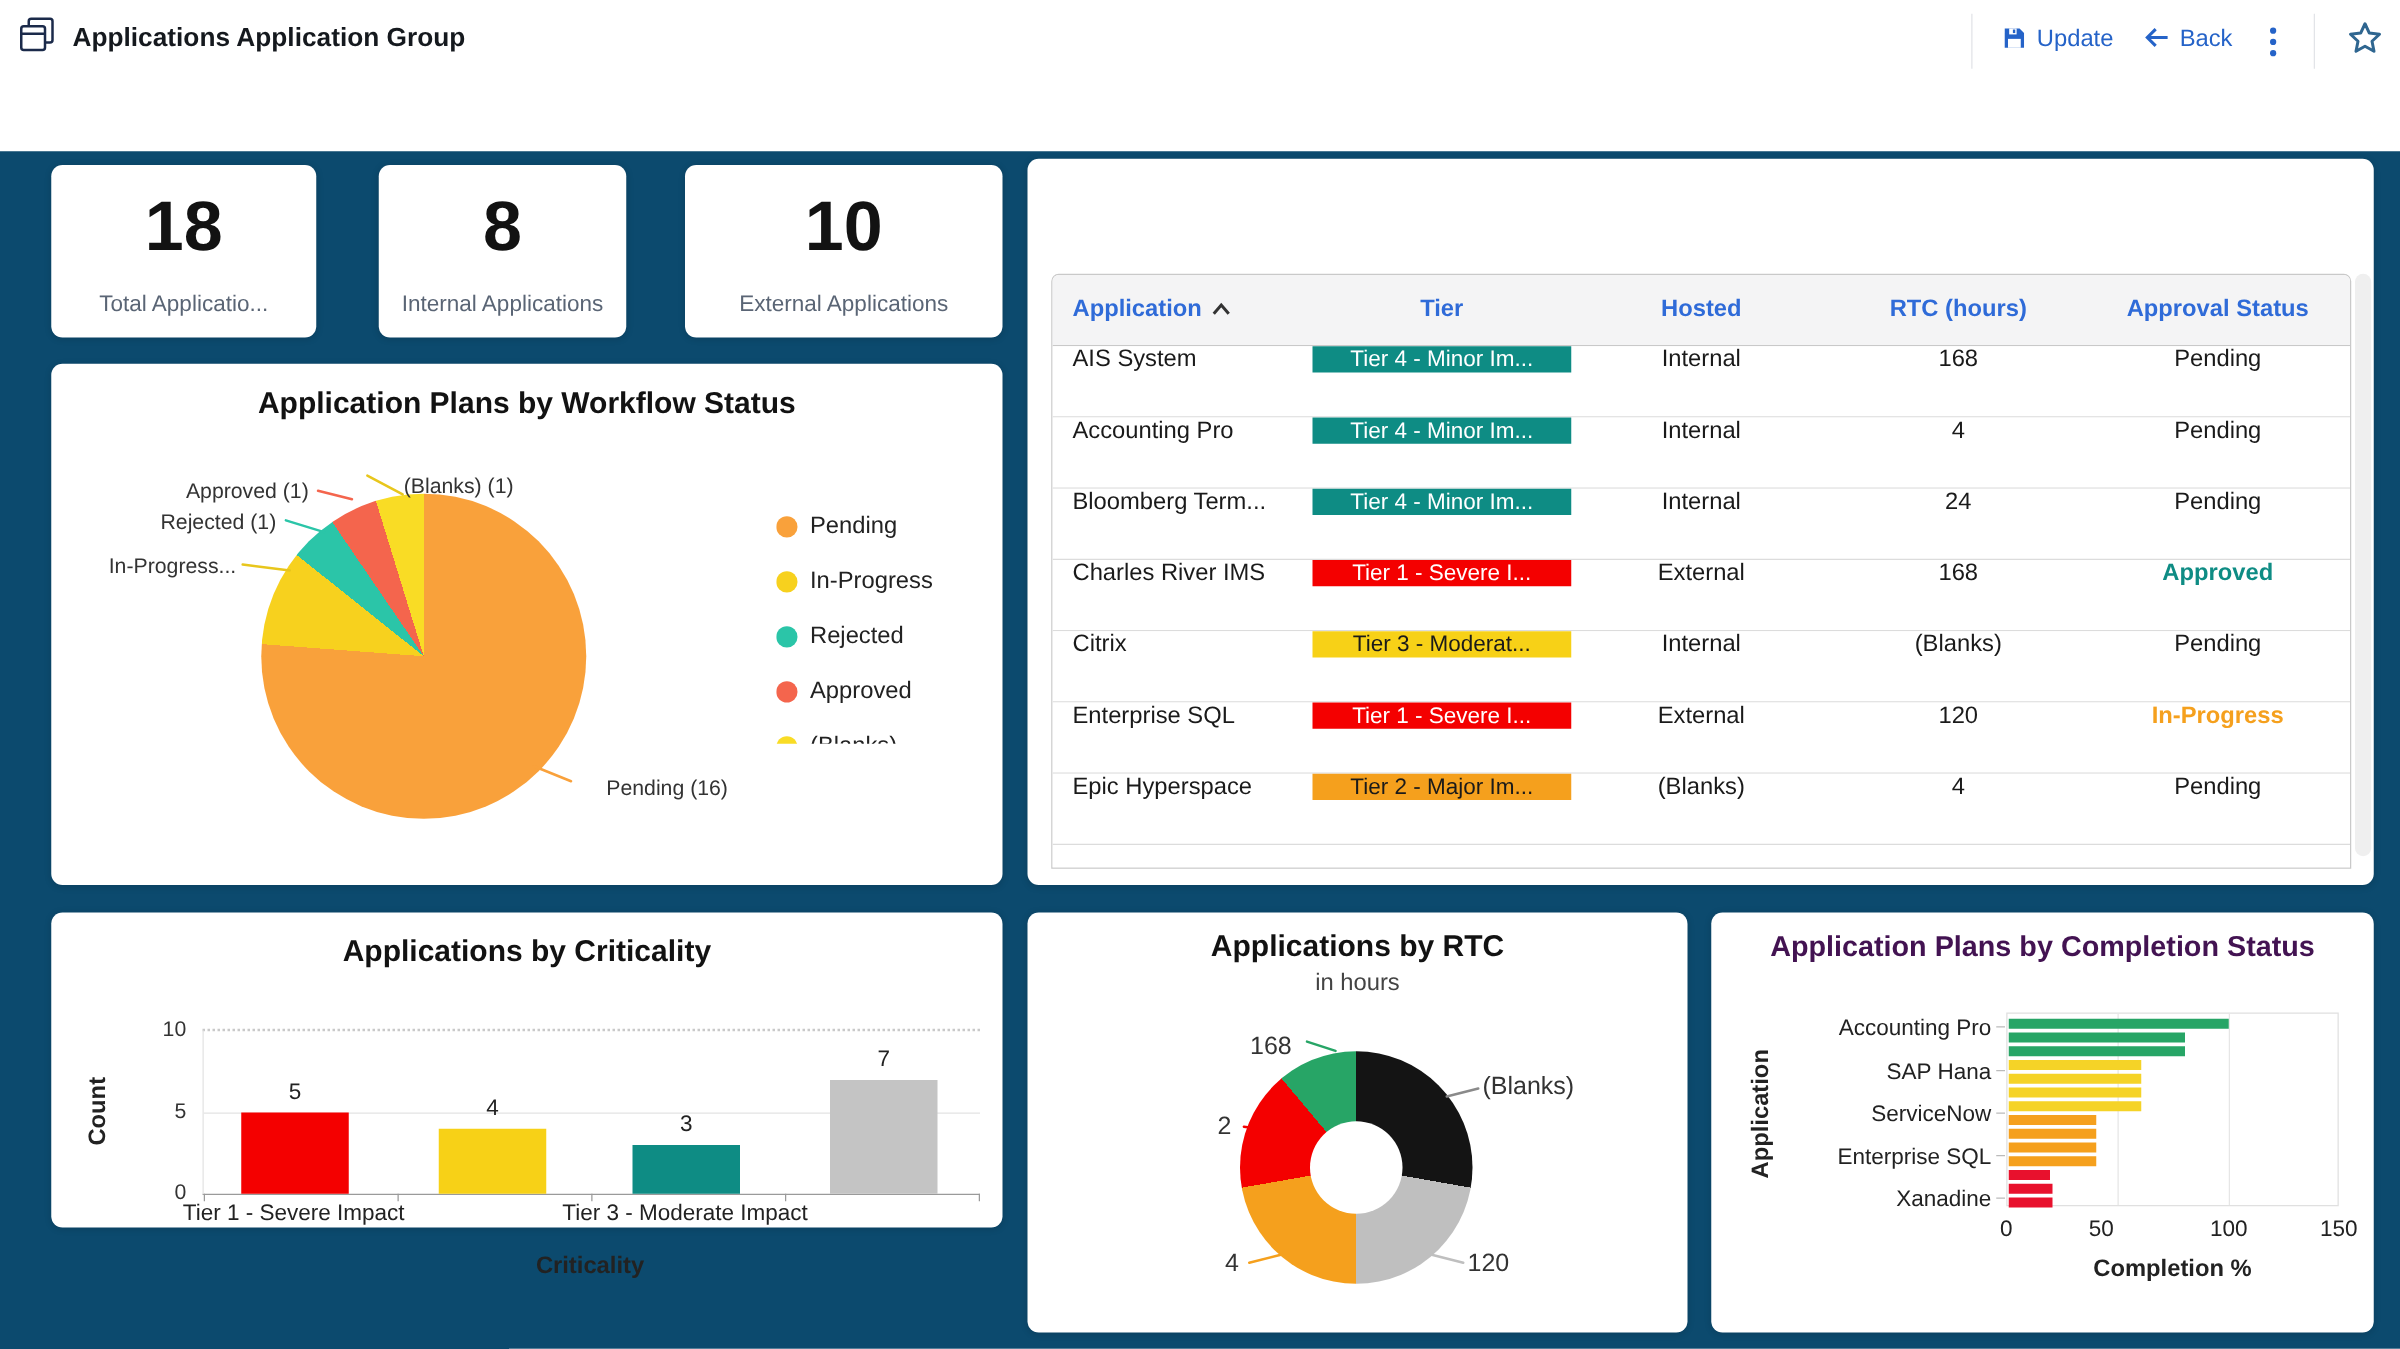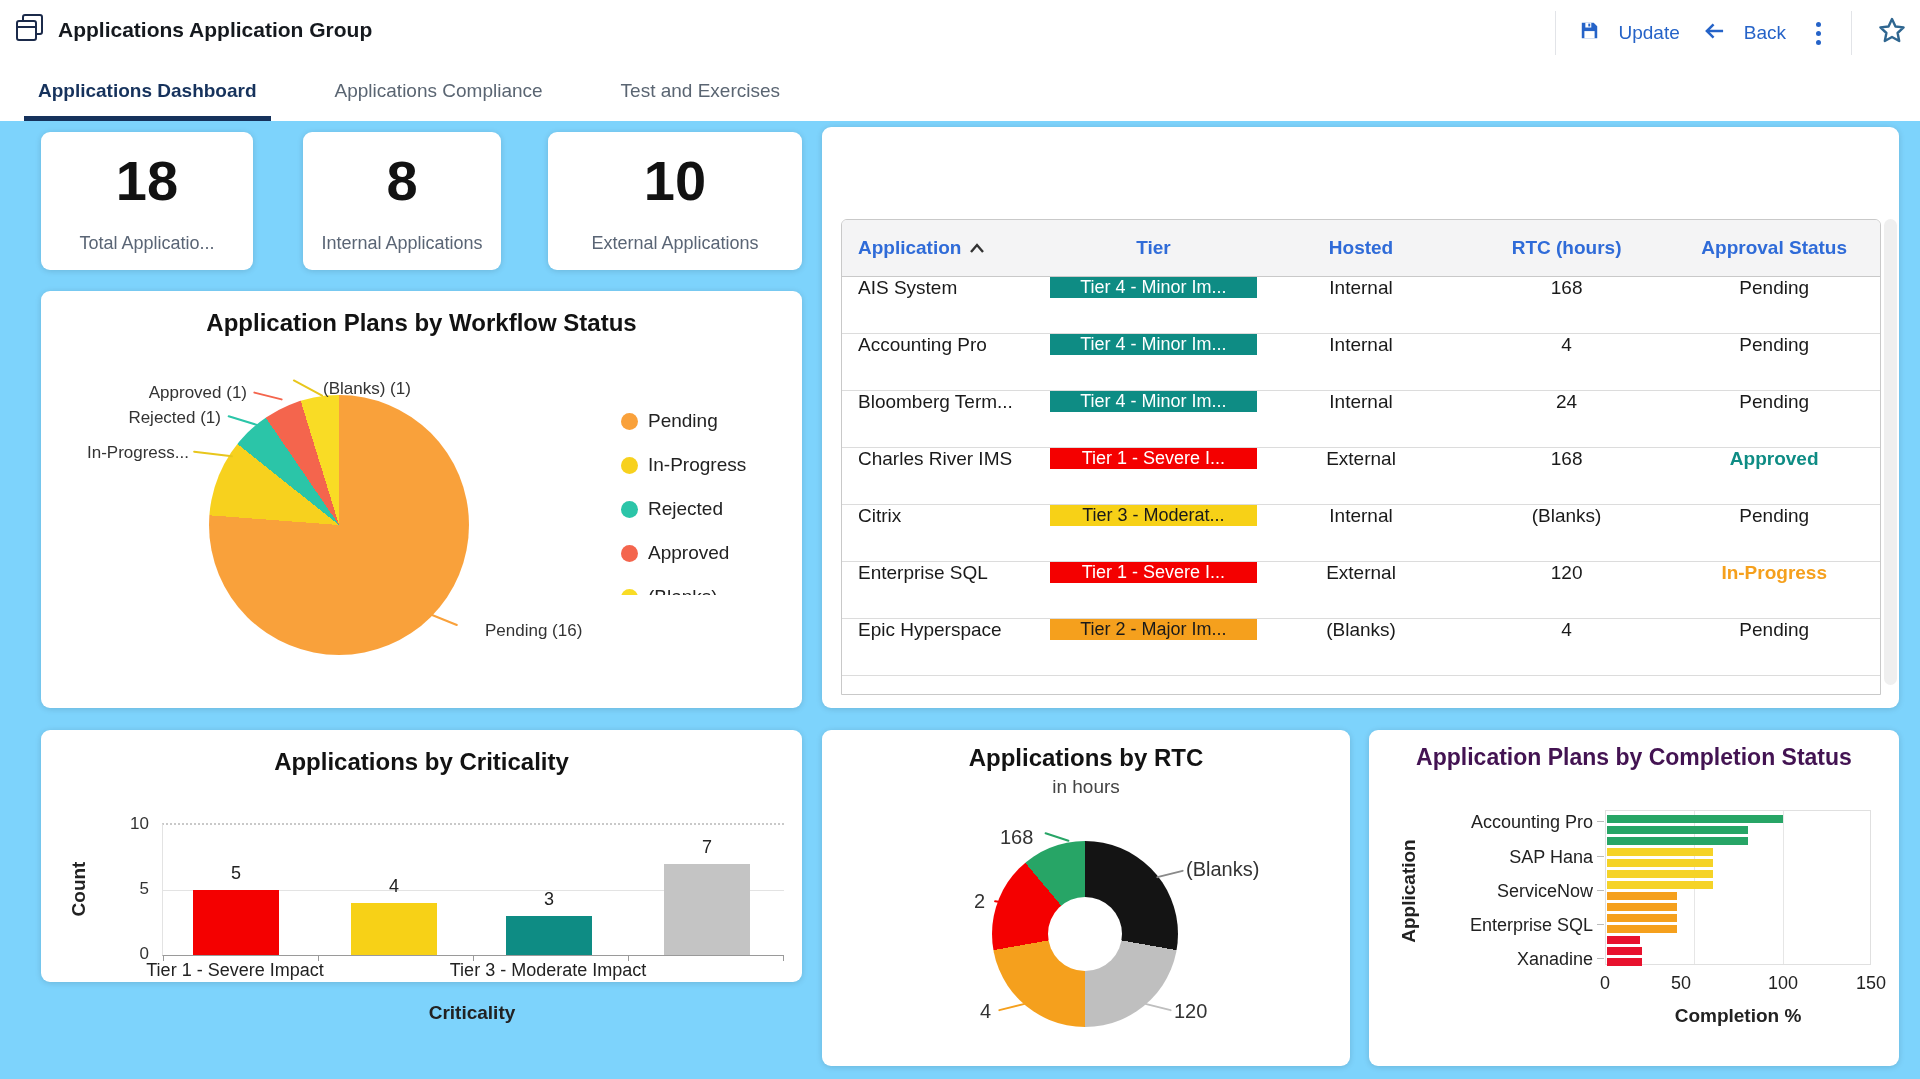--- a/index.html
+++ b/index.html
@@ -1,23 +1,23 @@
 <!DOCTYPE html>
 <html><head>
 <meta charset="utf-8">
 <style>
   html,body{margin:0;padding:0;}
   body{font-family:"Liberation Sans", sans-serif; background:#eef0f3;}
-  .canvas{position:relative;width:1920px;height:1079px;background:#7dd3fc;overflow:hidden;}
+  .canvas{position:relative;width:1920px;height:1079px;background:#0c4a6e;overflow:hidden;}
   .topbar{position:absolute;left:0;top:0;width:1920px;height:121px;background:#ffffff;}
   .hdr-left{position:absolute;left:14px;top:12px;display:flex;align-items:center;gap:12px;}
   .hdr-title{font-size:21px;font-weight:700;color:#15191e;}
   .hdr-right{position:absolute;right:12px;top:0;height:66px;display:flex;align-items:center;gap:24px;}
   .vdiv{width:1px;height:44px;background:#e2e4e8;}
-  .blue-btn{display:flex;align-items:center;gap:19px;color:#2563C8;font-size:19px;cursor:pointer;}
+  .blue-btn{display:flex;gap:8px;color:#2563C8;font-size:19px;cursor:pointer;}
   .kebab{display:flex;flex-direction:column;gap:4px;padding:0 6px;cursor:pointer;}
   .kebab span{width:5px;height:5px;border-radius:50%;background:#2563C8;}
   .tabs{position:absolute;left:24px;top:68px;display:flex;gap:50px;height:53px;}
   .tab{font-size:19px;color:#5a6572;padding:12px 14px 0 14px;cursor:pointer;position:relative;}
   .tab.active{color:#16325c;font-weight:700;}
   .tab.active::after{content:"";position:absolute;left:0;right:0;bottom:0;height:5px;background:#16325c;}
   .card{position:absolute;background:#fff;border-radius:9px;box-shadow:0 1px 6px rgba(0,0,0,.14);}
   .kpi{display:flex;flex-direction:column;align-items:center;justify-content:space-between;padding:10px 8px 16px 8px;box-sizing:border-box;}
   .kpi-num{font-size:56px;font-weight:700;color:#121212;margin-top:6px;}
   .kpi-lbl{font-size:18px;color:#5a6575;white-space:nowrap;overflow:hidden;text-overflow:ellipsis;max-width:100%;}
@@ -112,25 +112,20 @@
           <span></span>
         </div>
       <div class="vdiv"></div>
       <span style="cursor:pointer;">
         <svg width="32" height="32" viewBox="0 0 24 24" fill="none">
           <path d="M12 3l2.6 5.6 6.1.7-4.5 4.2 1.2 6-5.4-3-5.4 3 1.2-6L3.3 9.3l6.1-.7z" stroke="#2F6690" stroke-width="1.8" fill="none" stroke-linejoin="round"></path>
         </svg>
       </span>
     </div>
 
-    <div class="tabs">
-      <div class="tab active">Applications Dashboard</div>
-      <div class="tab">Applications Compliance</div>
-      <div class="tab">Test and Exercises</div>
-    </div>
   </div>
 
   <div class="card kpi" style="left:41px;top:132px;width:212px;height:138px;">
     <div class="kpi-num">18</div>
     <div class="kpi-lbl">Total Applicatio...</div>
   </div>
   <div class="card kpi" style="left:303px;top:132px;width:198px;height:138px;">
     <div class="kpi-num">8</div>
     <div class="kpi-lbl">Internal Applications</div>
   </div>

